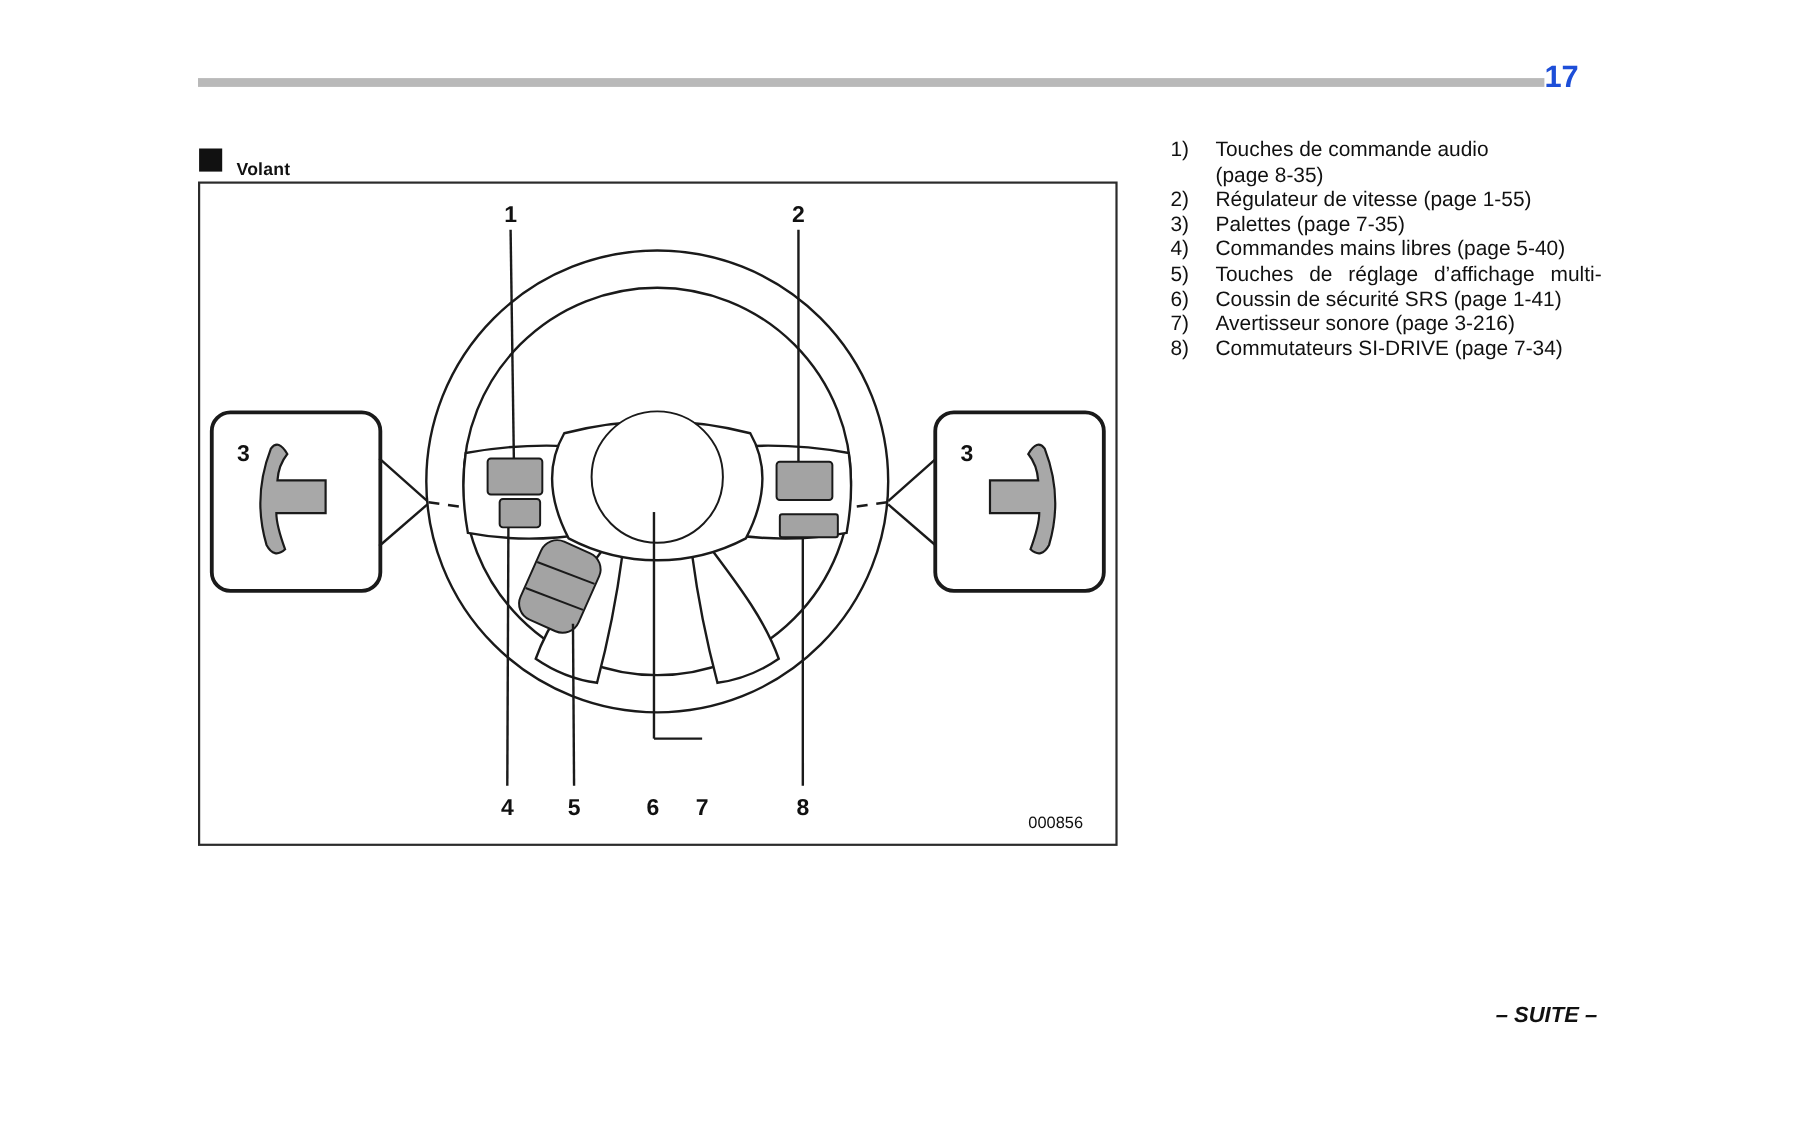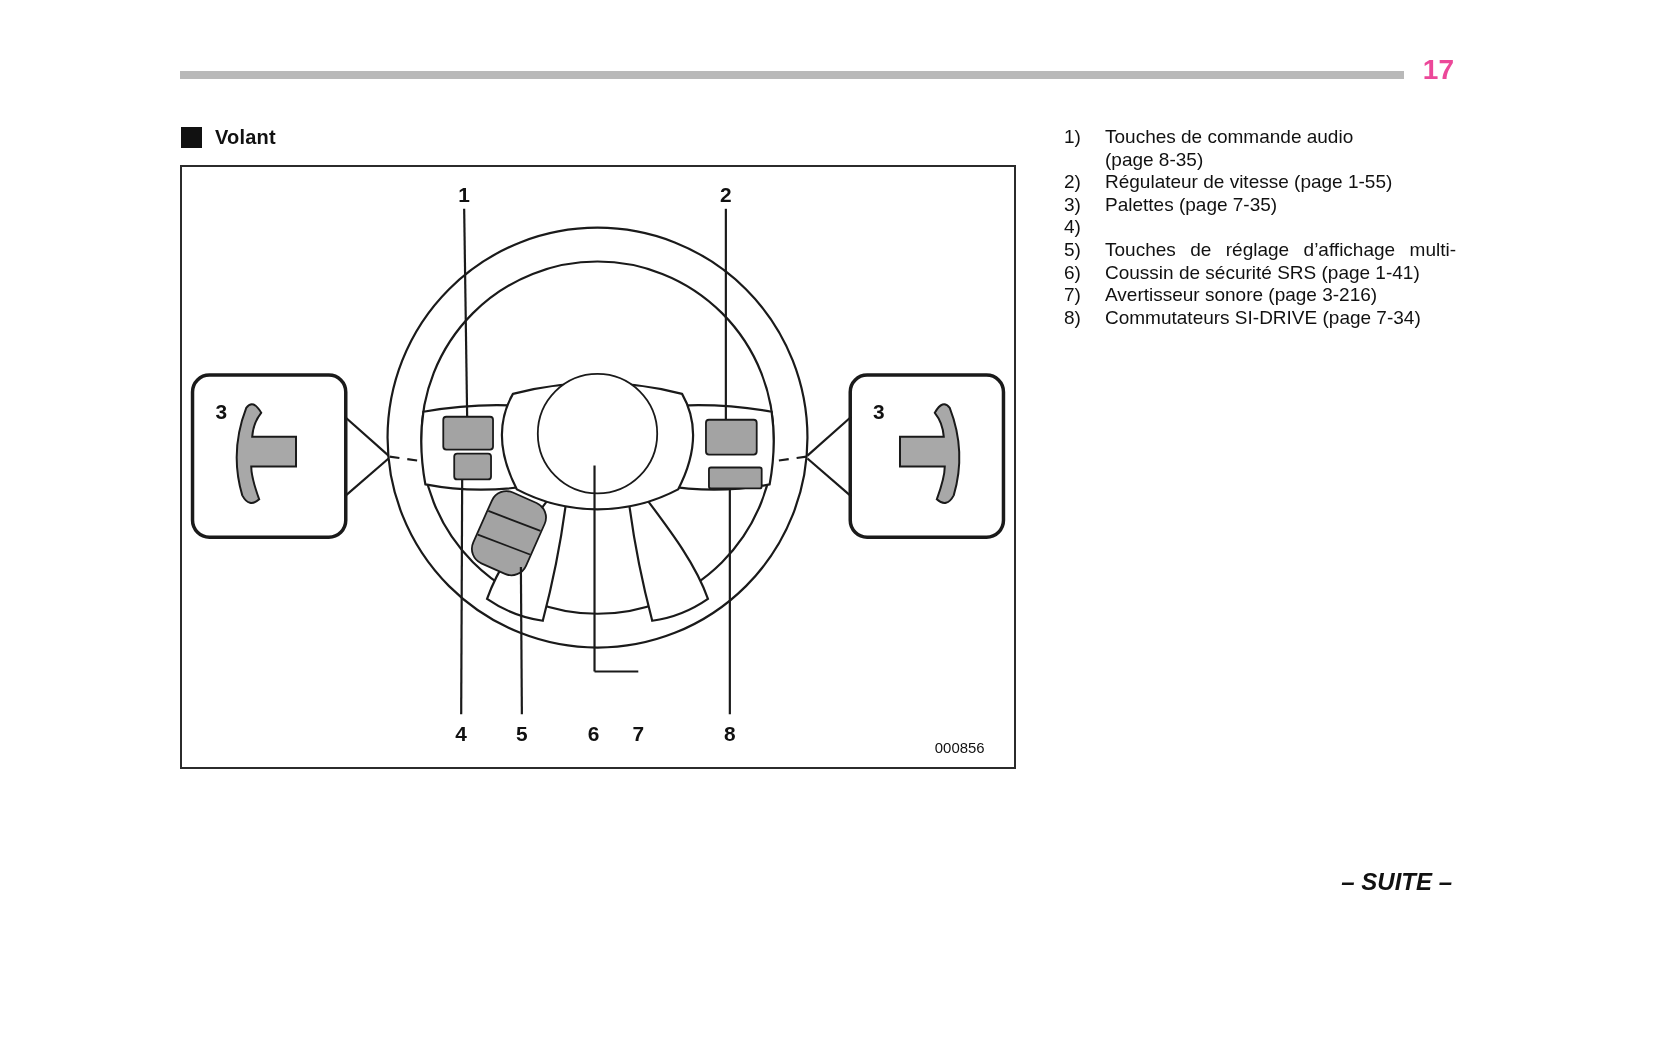--- a/index.html
+++ b/index.html
@@ -1,46 +1,46 @@
 <!DOCTYPE html>
 <html><head>
 <meta charset="utf-8">
 <style>
   * { margin:0; padding:0; box-sizing:border-box; }
   html,body { background:#ffffff; }
   body { font-family:"Liberation Sans", sans-serif; color:#111; }
   .page { position:relative; width:1654px; height:1040px; background:#fff; overflow:hidden; }
 
   .top-rule { position:absolute; left:180px; top:71px; width:1224px; height:8px; background:#b9b9b9; }
-  .page-number { position:absolute; top:54px; left:1404px; width:50px; text-align:right; font-size:28px; font-weight:bold; color:#ec4899; }
+  .page-number { position:absolute; top:54px; left:1404px; width:50px; text-align:left; font-size:28px; font-weight:bold; color:#1d4ed8; }
 
   .section-heading { position:absolute; left:181px; top:126px; display:flex; align-items:center; gap:13px; }
   .heading-square { width:21px; height:21px; background:#111; flex:0 0 21px; }
-  .heading-text { font-size:20px; font-weight:bold; letter-spacing:0.2px; }
+  .heading-text { font-size:16px; font-weight:bold; letter-spacing:0.2px;margin-top:20px; }
 
   .figure-box { position:absolute; left:180px; top:165px; width:836px; height:604px; border:2px solid #2b2b2b; background:#fff; }
   .figure-box svg { display:block; width:100%; height:100%; }
 
   .figure-box svg .stroke  { stroke:#1a1a1a; fill:none; stroke-width:2.2px; }
   .figure-box svg .fillw   { fill:#ffffff; stroke:#1a1a1a; stroke-width:2.2px; }
   .figure-box svg .btn     { fill:#a3a3a3; stroke:#1a1a1a; stroke-width:1.8px; }
   .figure-box svg .paddle  { fill:#a8a8a8; stroke:#1a1a1a; stroke-width:2px; }
   .figure-box svg .callout { stroke:#1a1a1a; stroke-width:2.2px; fill:none; }
   .figure-box svg .box3    { fill:#ffffff; stroke:#1a1a1a; stroke-width:3.5px; }
   .figure-box svg text     { font-family:"Liberation Sans", sans-serif; font-weight:bold; font-size:21px; fill:#111; }
   .figure-box svg text.code{ font-weight:normal; font-size:15px; }
 
   .legend { position:absolute; left:1064px; top:126px; width:392px; font-size:19px; line-height:22.6px; }
   .legend-item { display:flex; }
   .legend-num { flex:0 0 41px; width:41px; }
   .legend-text { flex:1; }
   .legend-line { display:block; }
   .justify-line { text-align:justify; text-align-last:justify; }
 
-  .continuation { position:absolute; top:868px; right:202px; font-size:24px; font-weight:bold; font-style:italic; }
+  .continuation { position:absolute; top:912px; right:202px; font-size:20px; font-weight:bold; font-style:italic; }
 </style>
 </head>
 <body>
 
 <div class="page">
 
   <div class="top-rule"></div>
   <div class="page-number">17</div>
 
   <div class="section-heading">
@@ -125,20 +125,23 @@
       </span>
     </div>
     <div class="legend-item">
       <span class="legend-num">3)</span>
       <span class="legend-text">
         <span class="legend-line">Palettes (page 7-35)</span>
       </span>
     </div>
     <div class="legend-item">
       <span class="legend-num">4)</span>
+      <span class="legend-text">
+        <span class="legend-line">Commandes mains libres (page 5-40)</span>
+      </span>
     </div>
     <div class="legend-item">
       <span class="legend-num">5)</span>
       <span class="legend-text">
         <span class="legend-line justify-line">Touches de réglage d’affichage multi-</span>
       </span>
     </div>
     <div class="legend-item">
       <span class="legend-num">6)</span>
       <span class="legend-text">

